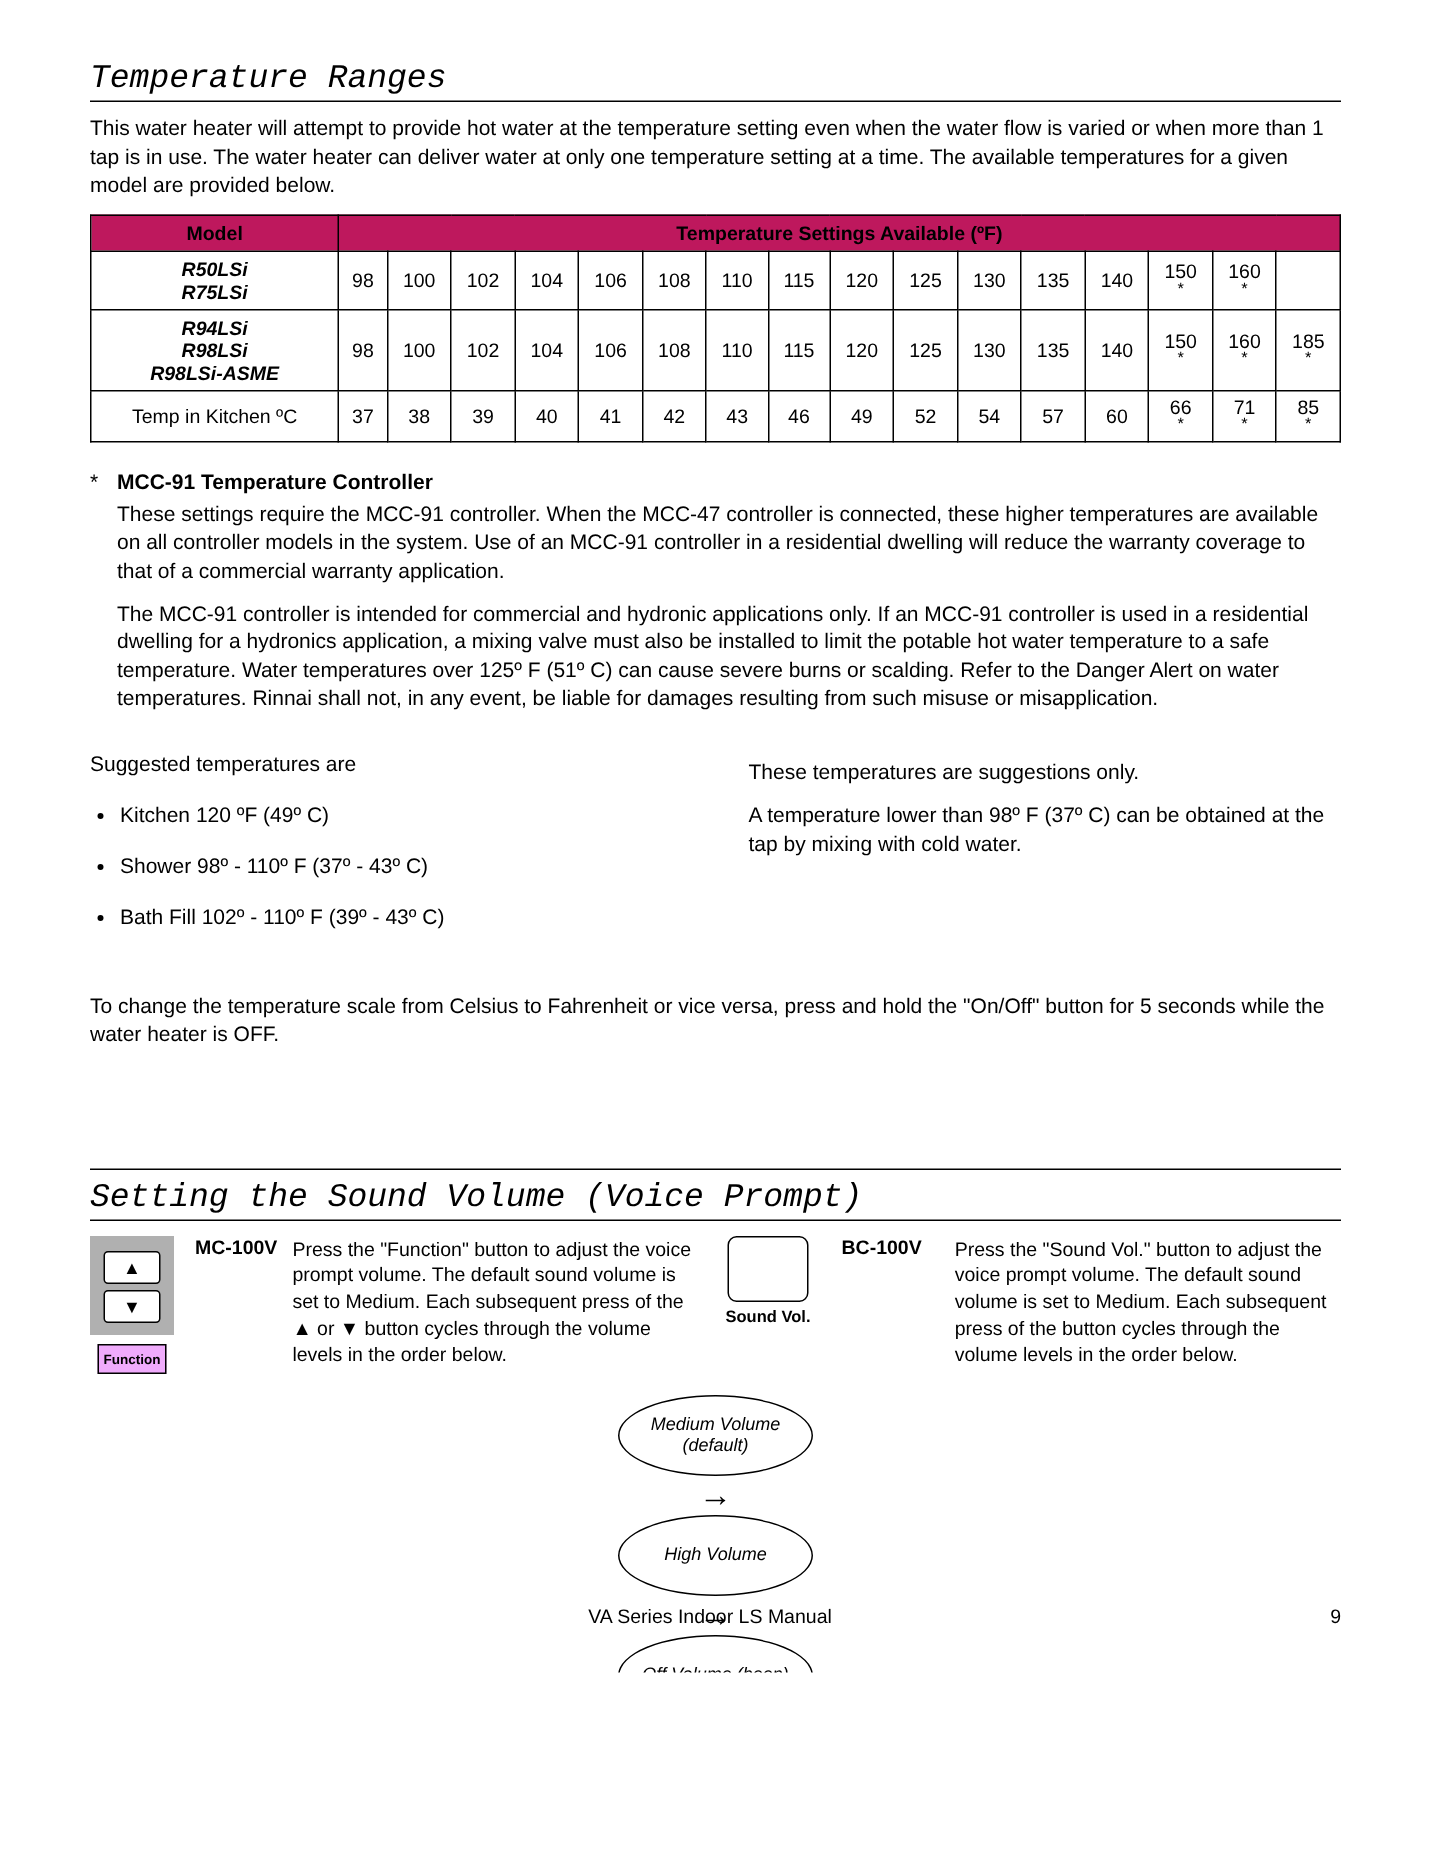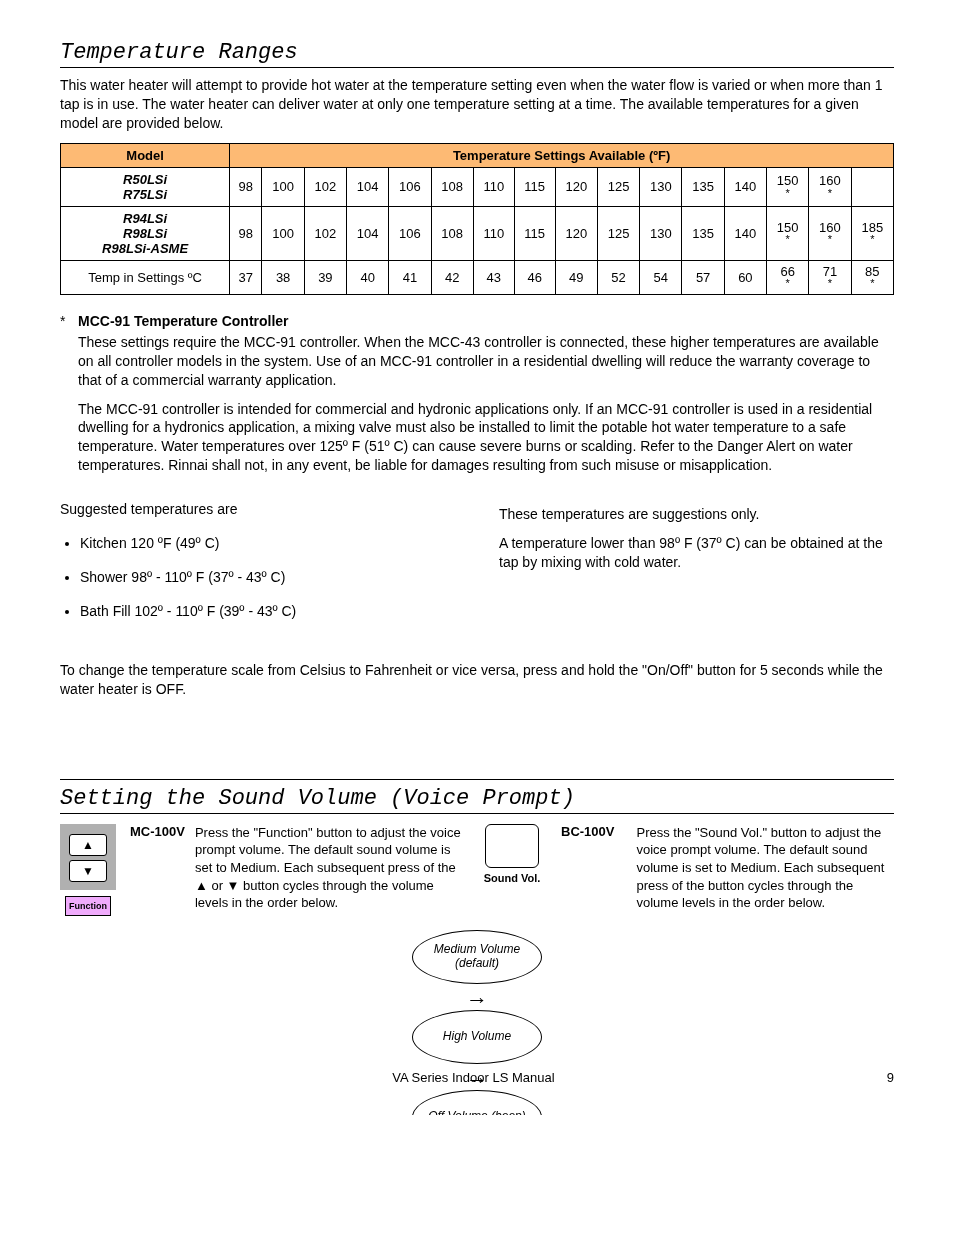--- a/index.html
+++ b/index.html
@@ -26,21 +26,21 @@
     border-collapse: collapse;
     width: 100%;
     margin: 8px 0 18px 0;
     font-size: 13px;
   }
   table.temp th, table.temp td {
     border: 1px solid #000;
     padding: 4px 4px;
     text-align: center;
   }
-  table.temp th { background: #fdba74; font-weight: bold; }
+  table.temp th { background: #be185d; font-weight: bold; }
   .row-label { font-style: italic; font-weight: bold; }
   .note-title { font-weight: bold; }
   .two-col { display: flex; gap: 44px; margin-top: 16px; }
   .two-col > div { flex: 1; }
   ul.suggest { margin: 6px 0 0 0; padding-left: 20px; }
   ul.suggest li { margin: 18px 0; }
   .spacer { height: 40px; }
   .hr-thin { border-top: 1px solid #000; margin: 30px 0 6px 0; }
   .sound-row { display:flex; gap: 14px; align-items:flex-start; margin-top:10px;}
   .remote-box { width:56px; }
@@ -127,21 +127,21 @@
         <td id="r2-14" class="star-cell">
           <div>160</div>
           <div class="ast">*</div>
         </td>
         <td id="r2-15" class="star-cell">
           <div>185</div>
           <div class="ast">*</div>
         </td>
   </tr>
   <tr>
-    <td>Temp in Settings  ºC</td>
+    <td>Temp in Kitchen  ºC</td>
     <td id="r3-0">37</td>
         <td id="r3-1">38</td>
         <td id="r3-2">39</td>
         <td id="r3-3">40</td>
         <td id="r3-4">41</td>
         <td id="r3-5">42</td>
         <td id="r3-6">43</td>
         <td id="r3-7">46</td>
         <td id="r3-8">49</td>
         <td id="r3-9">52</td>
@@ -161,21 +161,21 @@
           <div class="ast">*</div>
         </td>
   </tr>
 </tbody>
   </table>
 
 <div style="display:flex;">
   <div style="width:18px;">*</div>
   <div style="flex:1;">
     <div class="note-title">MCC-91 Temperature Controller</div>
-    <p>These settings require the MCC-91 controller.  When the MCC-43 controller is connected, these higher temperatures are available on all controller models in the system. Use of an MCC-91 controller in a residential dwelling will reduce the warranty coverage to that of a commercial warranty application.</p>
+    <p>These settings require the MCC-91 controller.  When the MCC-47 controller is connected, these higher temperatures are available on all controller models in the system. Use of an MCC-91 controller in a residential dwelling will reduce the warranty coverage to that of a commercial warranty application.</p>
     <p>The MCC-91 controller is intended for commercial and hydronic applications only. If an MCC-91 controller is used in a residential dwelling for a hydronics application, a mixing valve must also be installed to limit the potable hot water temperature to a safe temperature. Water temperatures over 125º F (51º C) can cause severe burns or scalding. Refer to the Danger Alert on water temperatures. Rinnai shall not, in any event, be liable for damages resulting from such misuse or misapplication.</p>
   </div>
 </div>
 
 <div class="two-col">
   <div>
     <div>Suggested temperatures are</div>
     <ul class="suggest">
       <li>Kitchen     120 ºF (49º C)</li>
       <li>Shower    98º - 110º F (37º - 43º C)</li>

